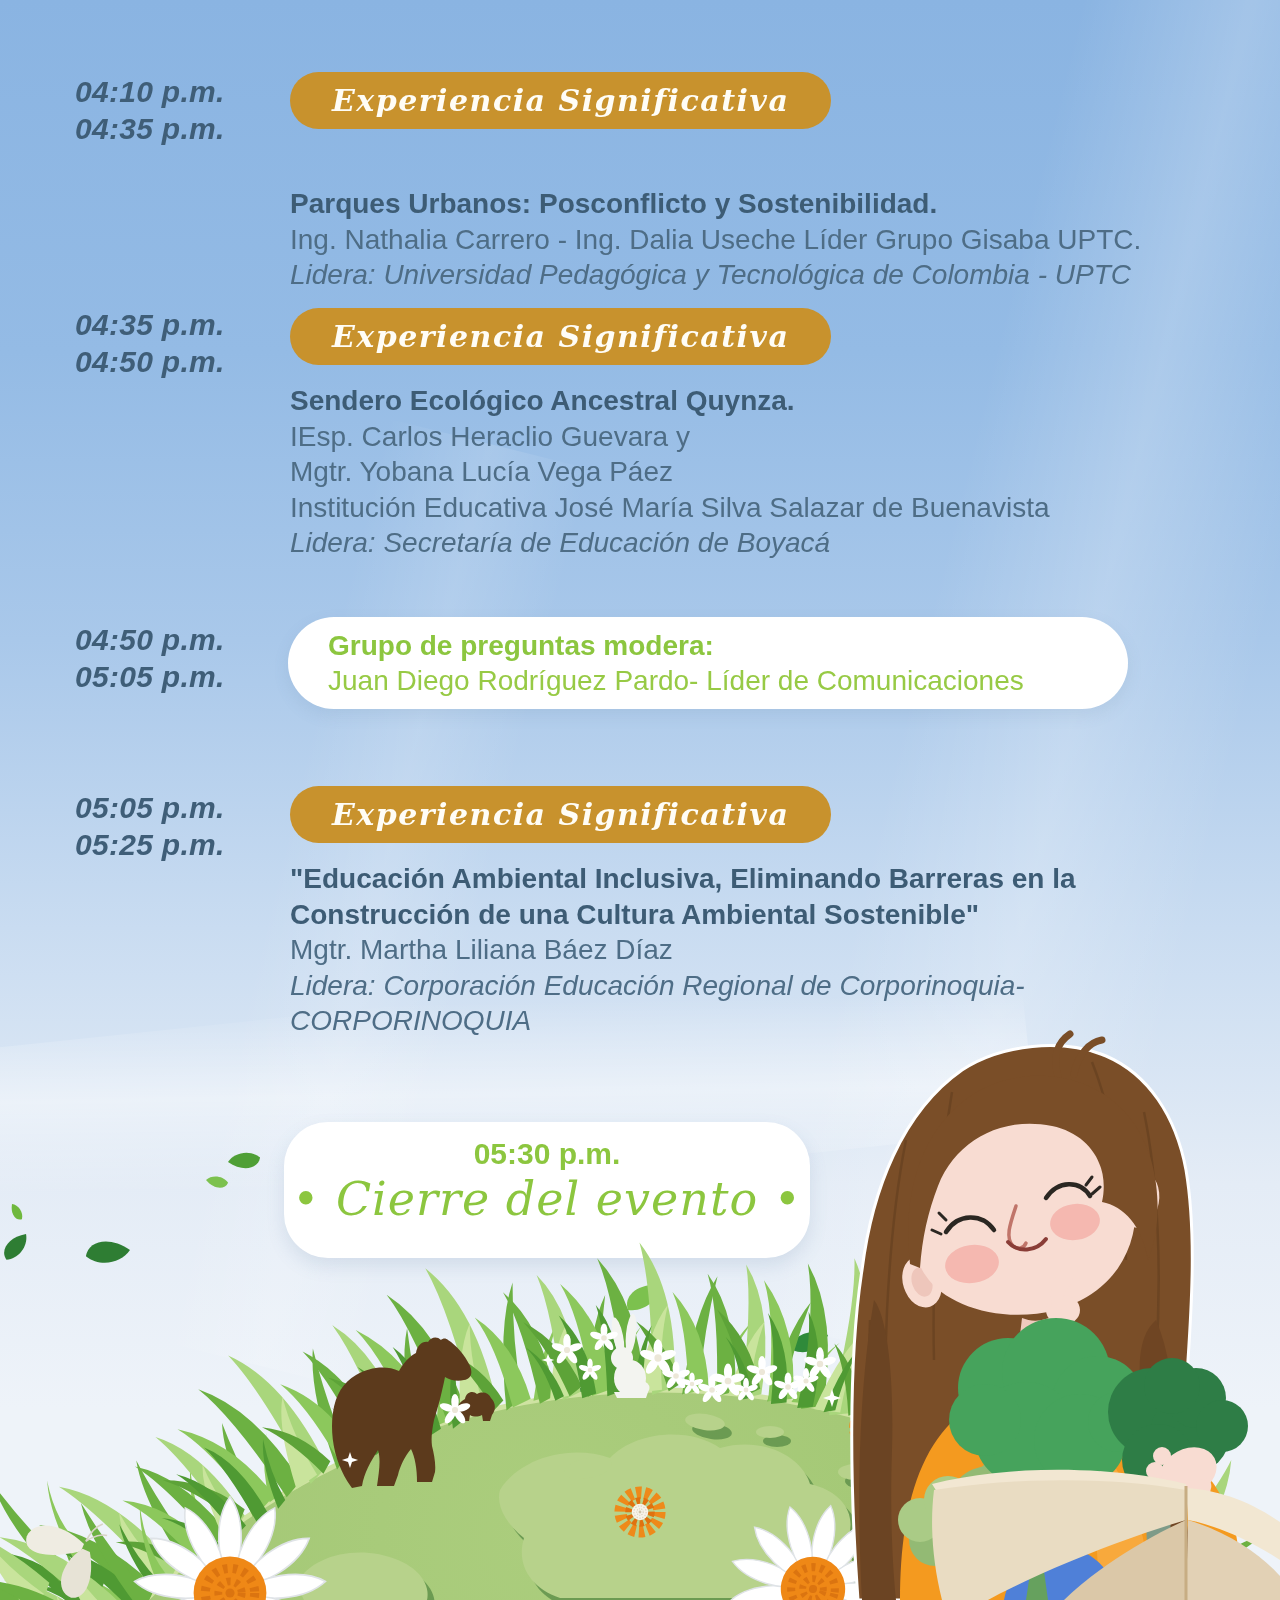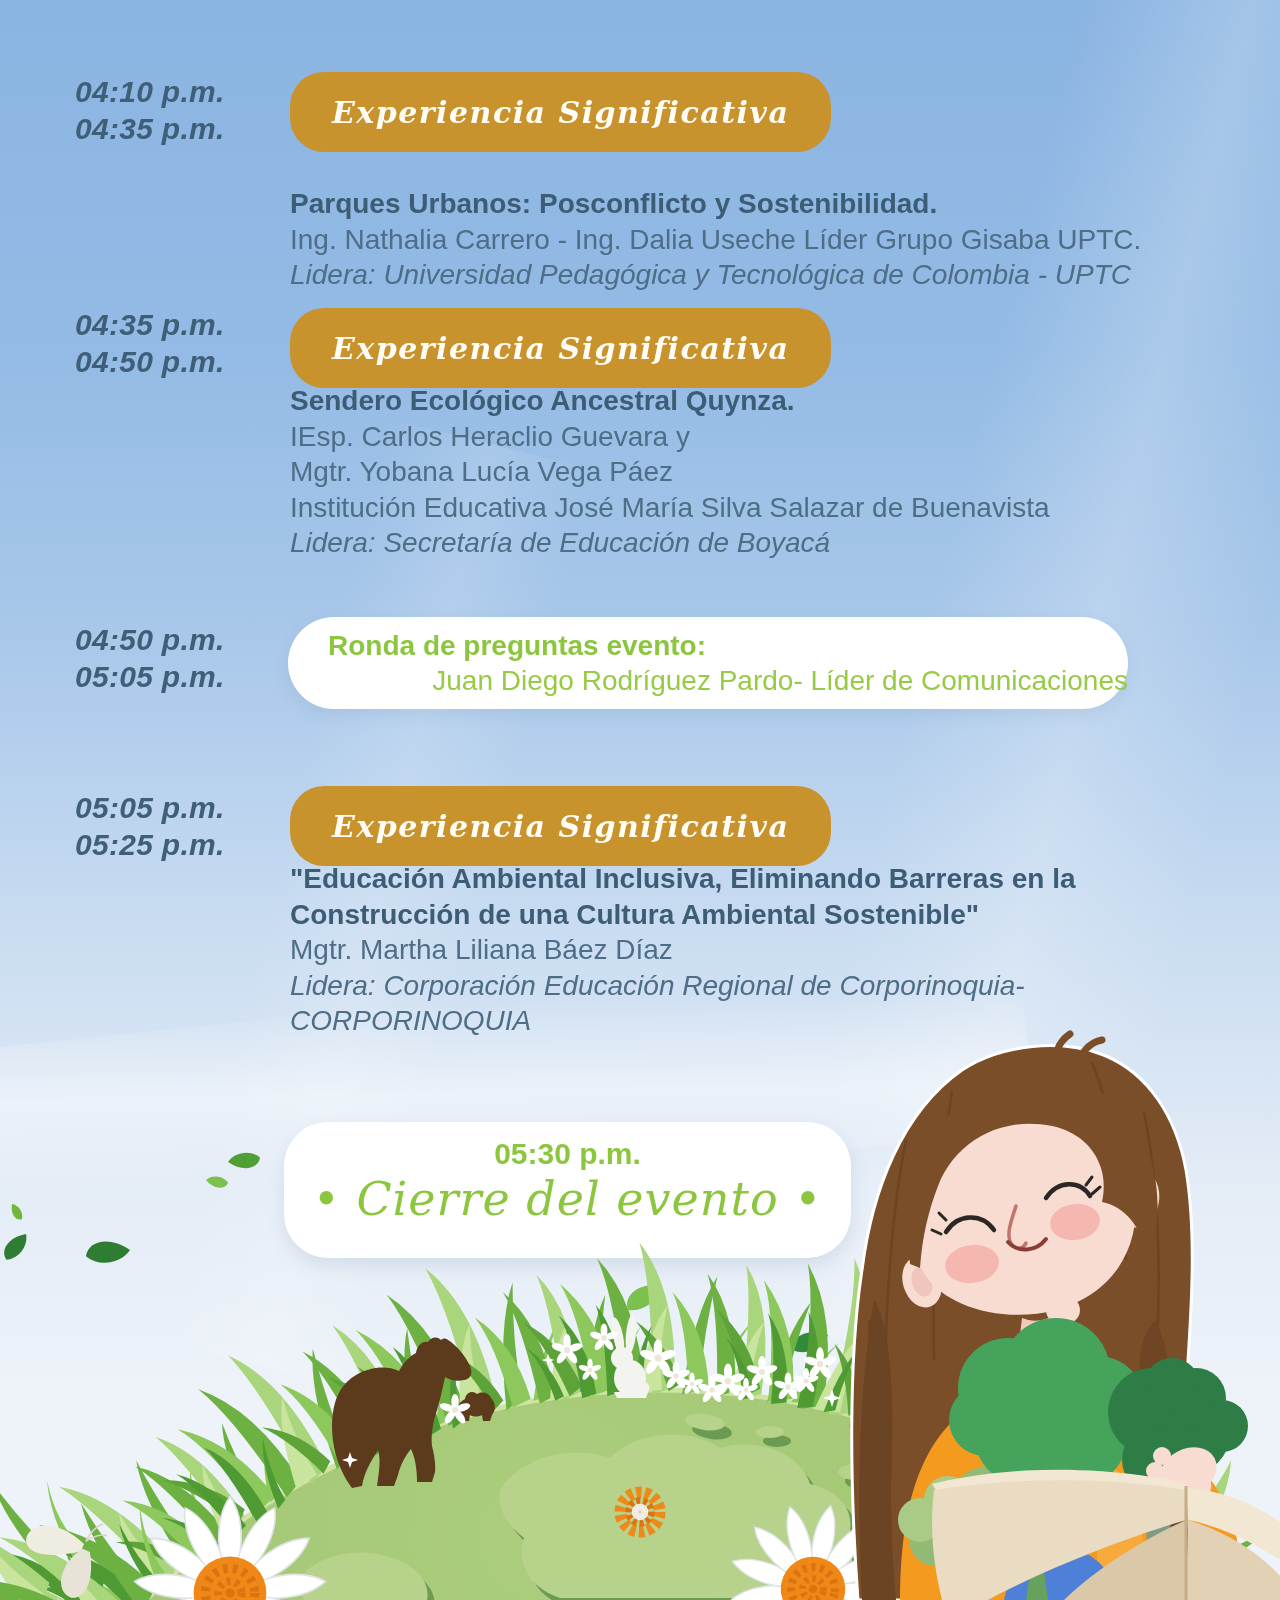--- a/index.html
+++ b/index.html
@@ -13,33 +13,33 @@
     background:linear-gradient(185deg,rgba(255,255,255,0) 18%,rgba(255,255,255,.45) 50%,rgba(255,255,255,0) 82%);
     transform:rotate(-6deg);}
   .ray2{left:930px;top:-120px;width:330px;height:1500px;
     background:linear-gradient(90deg,rgba(255,255,255,0),rgba(255,255,255,.22),rgba(255,255,255,0));
     transform:rotate(14deg);}
   .ray3{left:270px;top:430px;width:210px;height:950px;
     background:linear-gradient(90deg,rgba(255,255,255,0),rgba(255,255,255,.14),rgba(255,255,255,0));
     transform:rotate(14deg);}
   .time{position:absolute;left:75px;z-index:1;font-weight:bold;font-size:30px;line-height:37px;color:#3f5e78;letter-spacing:.3px;font-style:italic;}
   .t1{top:73px;} .t2{top:306px;} .t3{top:621px;} .t4{top:789px;}
-  .badge{position:absolute;left:290px;z-index:1;height:80px;padding:0 42px;border-radius:34px;background:#c8922d;
+  .badge{position:absolute;left:290px;z-index:1;height:57px;padding:0 42px;border-radius:34px;background:#c8922d;
     color:#fffdf6;display:flex;align-items:center;
     font-family:"DejaVu Serif",serif;font-style:italic;font-weight:700;font-size:30px;letter-spacing:1.5px;white-space:nowrap;}
   .b1{top:72px;} .b2{top:308px;} .b4{top:786px;}
   .block{position:absolute;left:290px;z-index:1;width:945px;font-size:28px;line-height:35.5px;color:#4e6d86;}
   .k1{top:150px;margin-top:36px;} .k2{top:383px;} .k4{top:861px;}
   .block .b{font-weight:bold;color:#3d5c75;}
   .block .i{font-style:italic;}
   .panel{position:absolute;left:288px;top:617px;z-index:1;width:840px;height:92px;background:#ffffff;border-radius:46px;
     box-sizing:border-box;padding:11px 0 0 40px;box-shadow:0 6px 16px rgba(90,120,160,.12);}
   .panel .pt{font-size:28px;line-height:35px;font-weight:bold;color:#8cc63f;}
-  .panel .px{font-size:28px;line-height:35px;color:#97ca45;text-align:right;}
-  .closing{position:absolute;left:284px;top:1122px;z-index:1;width:567px;height:136px;background:#ffffff;border-radius:44px;
+  .panel .px{font-size:28px;line-height:35px;color:#97ca45;}
+  .closing{position:absolute;left:284px;top:1122px;z-index:1;width:526px;height:136px;background:#ffffff;border-radius:44px;
     text-align:center;box-shadow:0 8px 18px rgba(90,120,160,.15);}
   .closing .ct{margin-top:15px;font-size:30px;font-weight:bold;color:#8cc63f;}
   .closing .cl{margin-top:1px;font-family:"DejaVu Serif",serif;font-style:italic;font-weight:400;font-size:46px;
     color:#8cc63f;letter-spacing:1px;white-space:nowrap;}
   .art{position:absolute;left:0;top:1020px;z-index:3;pointer-events:none;}
 </style>
 </head>
 <body>
 
 <div class="page">
@@ -70,21 +70,21 @@
     <div>Mgtr. Yobana Lucía Vega Páez</div>
     <div>Institución Educativa José María Silva Salazar de Buenavista</div>
     <div class="i">Lidera: Secretaría de Educación de Boyacá</div>
   </div>
 
   <div class="time t3">
     <div>04:50 p.m.</div>
     <div>05:05 p.m.</div>
   </div>
   <div class="panel">
-    <div class="pt">Ronda de preguntas evento:</div>
+    <div class="pt">Grupo de preguntas modera:</div>
     <div class="px">Juan Diego Rodríguez Pardo- Líder de Comunicaciones</div>
   </div>
 
   <div class="time t4">
     <div>05:05 p.m.</div>
     <div>05:25 p.m.</div>
   </div>
   <div class="badge b4">Experiencia Significativa</div>
   <div class="block k4">
     <div class="b">"Educación Ambiental Inclusiva, Eliminando Barreras en la</div>

